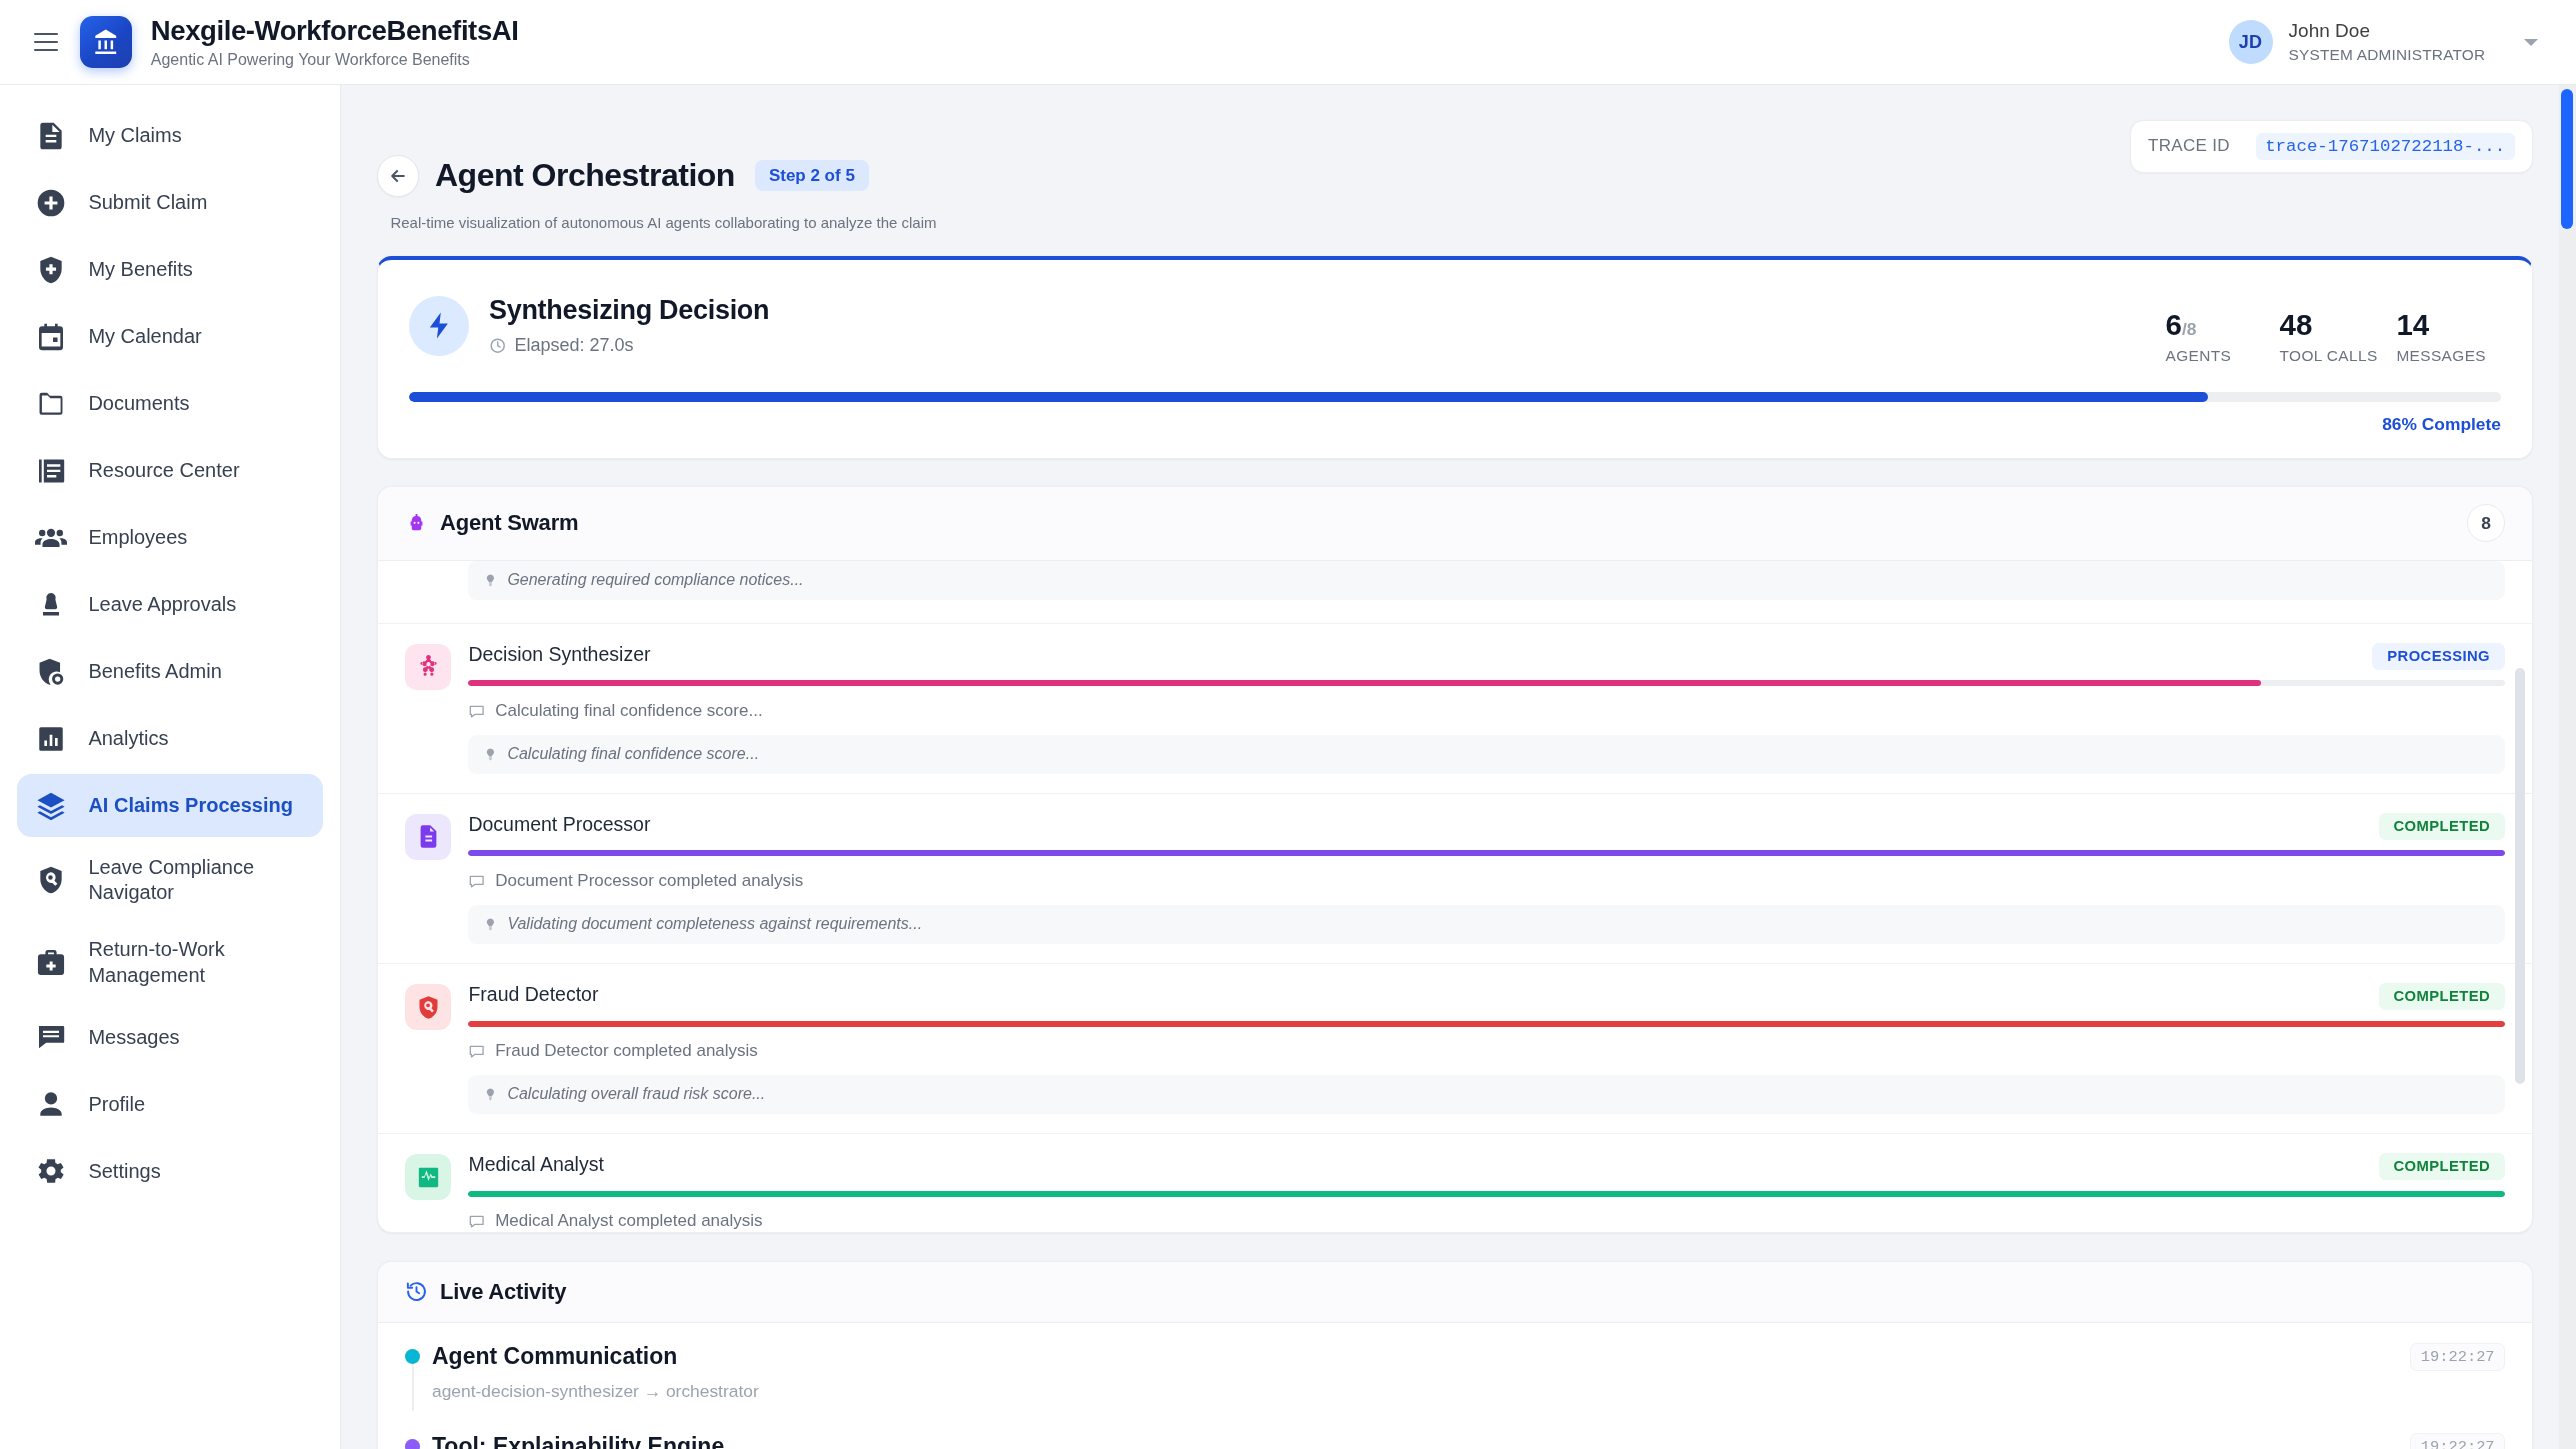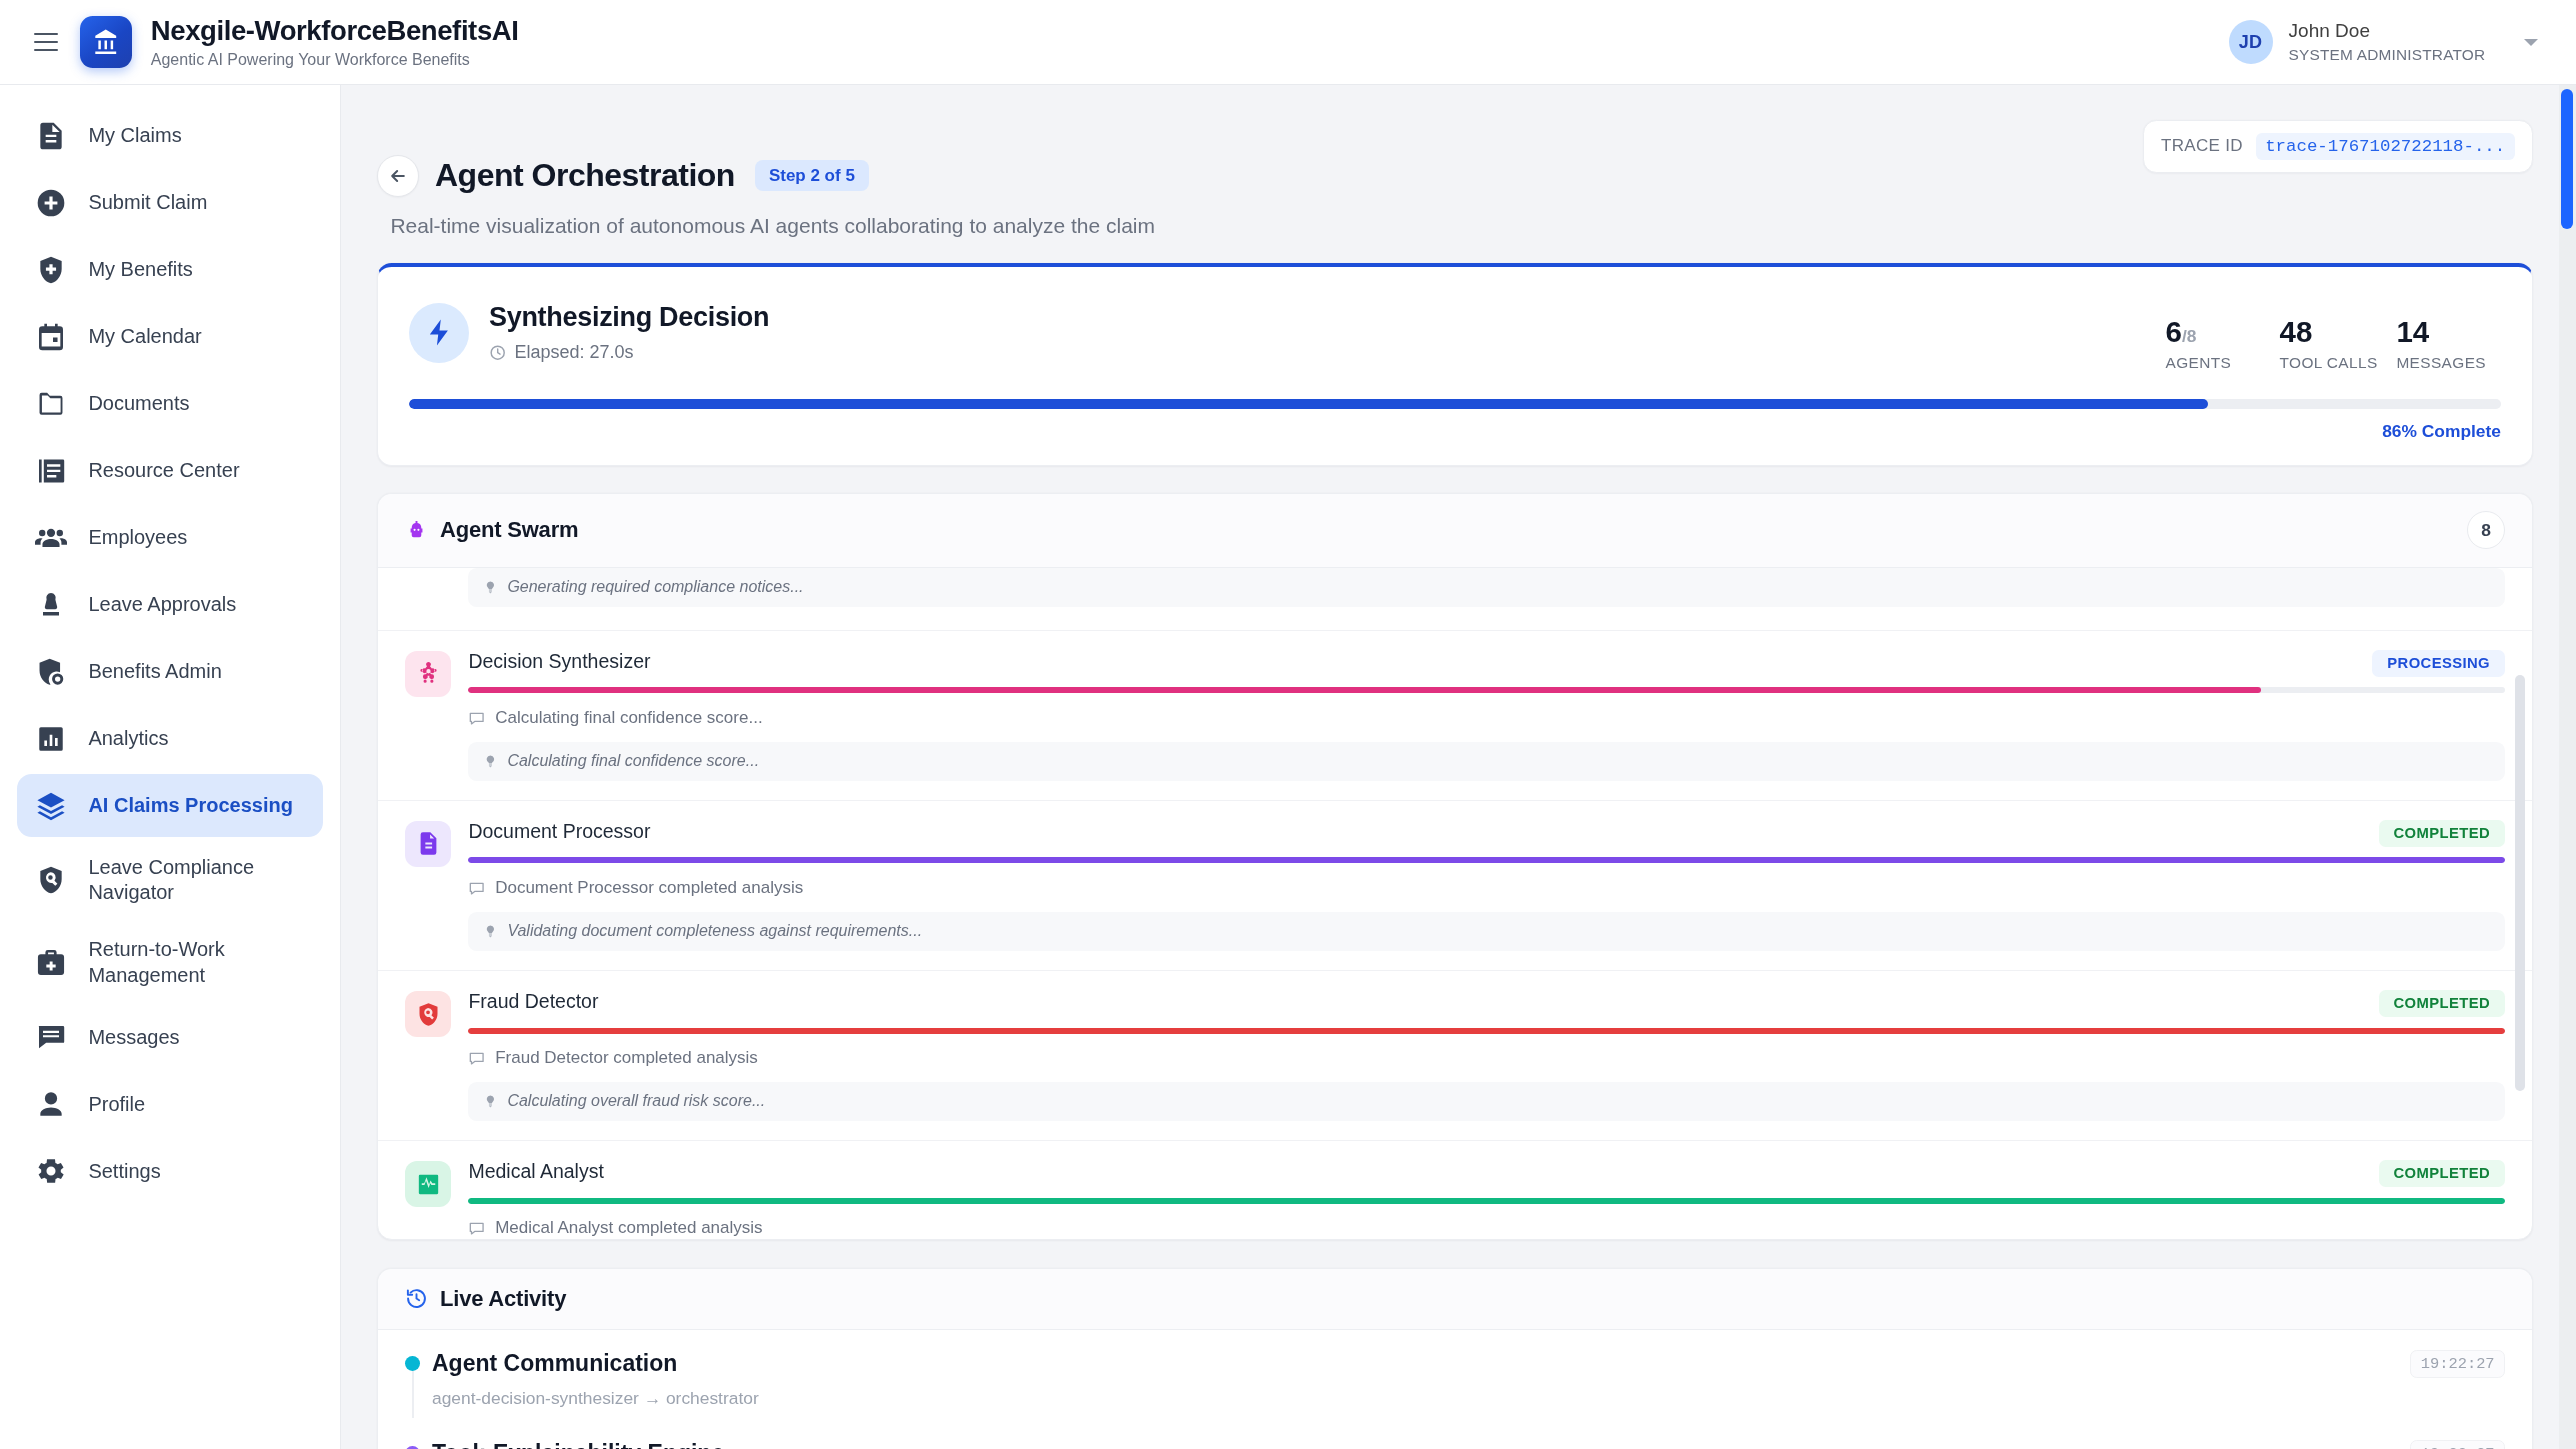--- a/index.html
+++ b/index.html
@@ -90,23 +90,23 @@
     box-shadow: 0 0.7px 2px rgba(16,24,40,.05);
   }
   .back-btn svg { width: 20px; height: 20px; stroke:#4b5563; fill:none; stroke-width: 2.4; }
   .page-title { font-size: 32px; font-weight: 700; color: #111827; letter-spacing: -0.5px; }
   .step-pill {
     background: #dbe8fe; color: #1d4ed8;
     font-size: 17px; font-weight: 700;
     padding: 6.7px 14px; border-radius: 8px; line-height: 1;
     margin-left: 4px;
   }
-  .page-sub { font-size: 21px; color: #6b7280; margin-top: 17.4px; margin-left: 13.4px; }
+  .page-sub { font-size: 15px; color: #6b7280; margin-top: 17.4px; margin-left: 13.4px; }
   .trace-box {
-    display:flex; align-items:center; gap: 13px;
+    display:flex; align-items:center; gap: 26px;
     background:#ffffff; border:0.7px solid #ebedf1; border-radius: 13.4px;
     padding: 12px 17.4px; margin-top: 5.4px; flex: 0 0 auto;
     box-shadow: 0 0.7px 2px rgba(16,24,40,.04);
   }
   .trace-label { font-size: 17px; color: #6b7280; letter-spacing: 0.3px; }
   .trace-value {
     font-family: "Liberation Mono", monospace;
     font-size: 17.4px; color: #2563eb;
     background: #eef4fe; border-radius: 6px; padding: 4px 9.4px;
   }

